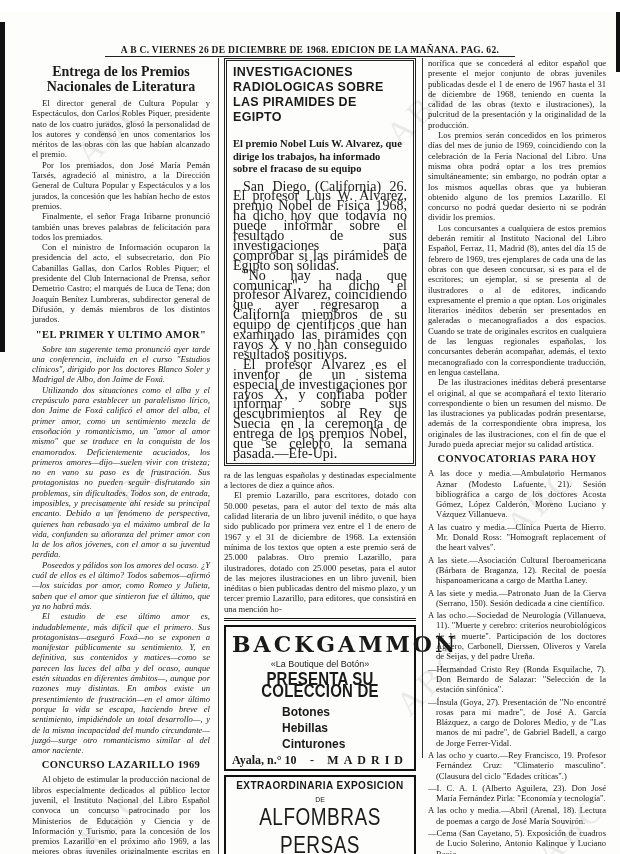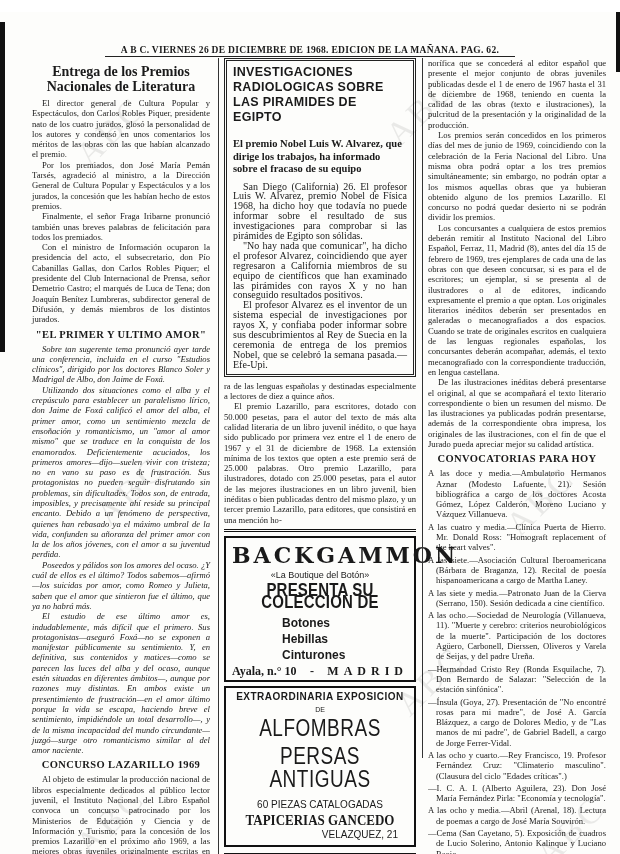--- a/index.html
+++ b/index.html
@@ -13,21 +13,21 @@
   .col1{left:32px;width:178px;}
   .col2{left:224px;width:192px;}
   .col3{left:428px;width:178px;}
   .vr{position:absolute;top:46px;width:1px;background:#333;}
   h2.sec{font-family:"Liberation Serif",serif;font-size:14px;line-height:15px;text-align:center;margin:6px 0 4px;font-weight:bold;}
   h3.sub{font-family:"Liberation Serif",serif;font-size:10.5px;line-height:12px;text-align:center;margin:4px 0 3px;font-weight:bold;letter-spacing:0.4px;}
   .ital{font-style:italic;}
   .box1{border:3px double #222;padding:4px 6px;margin-bottom:4px;}
   .box1 .t1{font-family:"Liberation Sans",sans-serif;font-weight:bold;font-size:12.5px;line-height:15px;text-align:left;letter-spacing:0.3px;}
   .box1 .t2{font-family:"Liberation Serif",serif;font-weight:bold;font-size:10.5px;line-height:12.5px;text-align:left;margin:13px 0 6px;}
-  .box1 p{font-size:10px;line-height:9.9px;}
+  .box1 p{font-size:14px;line-height:9.9px;}
   .ad{border:2px solid #111;margin:4px 0;padding:4px 6px;text-align:center;}
   .rule-double{border-top:3px double #111;margin:4px 0;}
   .ad-bg .big{font-family:"DejaVu Serif",serif;font-weight:bold;font-size:22px;letter-spacing:3px;line-height:26px;}
   .ad-bg .sm{font-family:"Liberation Sans",sans-serif;font-size:9px;margin:2px 0 3px;}
   .ad-bg .md{font-family:"Liberation Sans",sans-serif;font-weight:bold;font-size:15px;transform:scaleY(1.2);margin:6px 0 8px;letter-spacing:0.2px;}
   .ad-bg ul{list-style:none;margin:2px 0 2px 50px;padding:0;text-align:left;}
   .ad-bg li{font-family:"Liberation Sans",sans-serif;font-weight:bold;font-size:12px;line-height:16px;}
   .ad-bg .addr{display:flex;justify-content:space-between;font-family:"Liberation Serif",serif;font-size:12px;font-weight:bold;margin-top:3px;}
   .ad-bg .addr .city{letter-spacing:5px;}
   .ad-alf .l1{font-family:"Liberation Sans",sans-serif;font-weight:bold;font-size:10px;letter-spacing:0.5px;}

